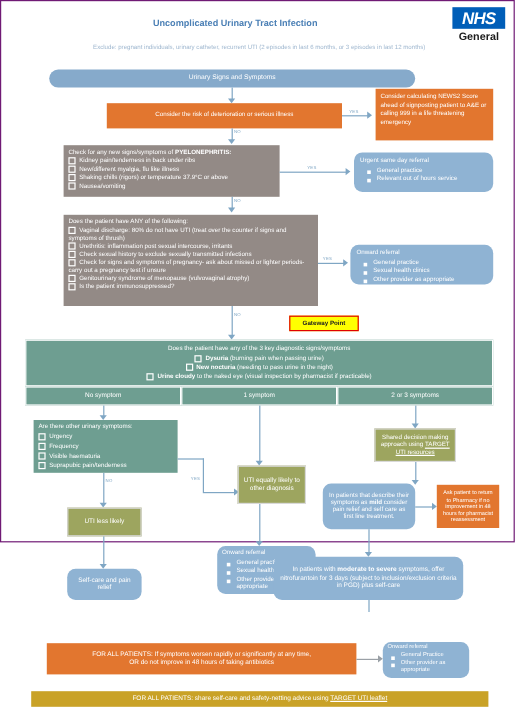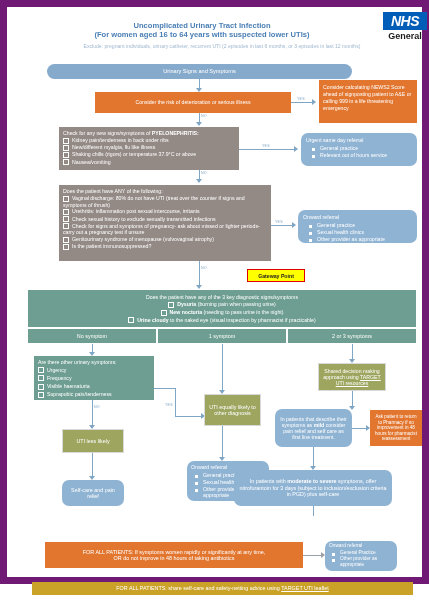--- a/index.html
+++ b/index.html
@@ -4,23 +4,23 @@
 <style>
   html,body{margin:0;padding:0;}
   body{
     width:429px;height:605px;
     background:#ffffff;
     font-family:"Liberation Sans", sans-serif;
     overflow:hidden;
   }
   #page{
     position:relative;
-    width:429px;height:584px;
+    width:429px;height:452px;
     background:#ffffff;
-    border:7px solid #701a75;
+    border:1px solid #701a75;
     box-sizing:border-box;
   }
   .abs{position:absolute;box-sizing:border-box;}
 
   
   .hdr-title{
     text-align:center;color:#4a7fb5;font-weight:bold;line-height:1.25;
   }
   .hdr-sub{
     text-align:center;color:#9fb7cf;line-height:1.2;
@@ -86,21 +86,20 @@
   }
   .lbl{color:#7FA6C4;font-size:3.6px;letter-spacing:0.2px;}
 </style>
 </head>
 <body>
 
 <div id="page">
 
   <div class="abs hdr-title" style="left:40px;top:14px;width:310px;font-size:7.6px;">
     <div>Uncomplicated Urinary Tract Infection</div>
-    <div>(For  women aged 16 to 64 years with suspected lower UTIs)</div>
   </div>
   <div class="abs hdr-sub" style="left:18px;top:36px;width:394px;font-size:5.1px;">Exclude: pregnant individuals, urinary catheter, recurrent UTI (2 episodes in last 6 months, or 3 episodes in last 12 months)</div>
 
   <div class="abs nhs-logo" style="left:376px;top:5px;width:44px;height:18px;font-size:14px;">
     <span>NHS</span>
   </div>
   <div class="abs nhs-eng" style="left:376px;top:24px;width:44px;font-size:9px;">General</div>
 
   <div class="abs node blue-pill" style="left:40px;top:57px;width:305px;height:15px;font-size:5.6px;">
     <span>Urinary Signs and Symptoms</span>

